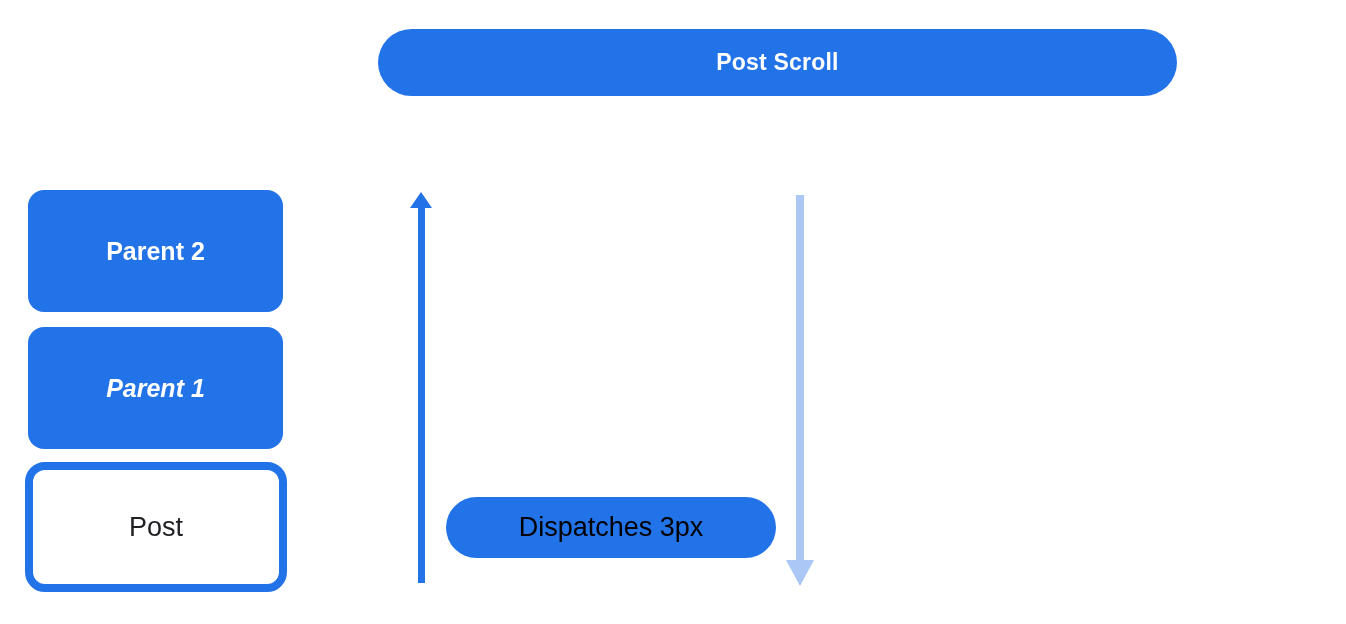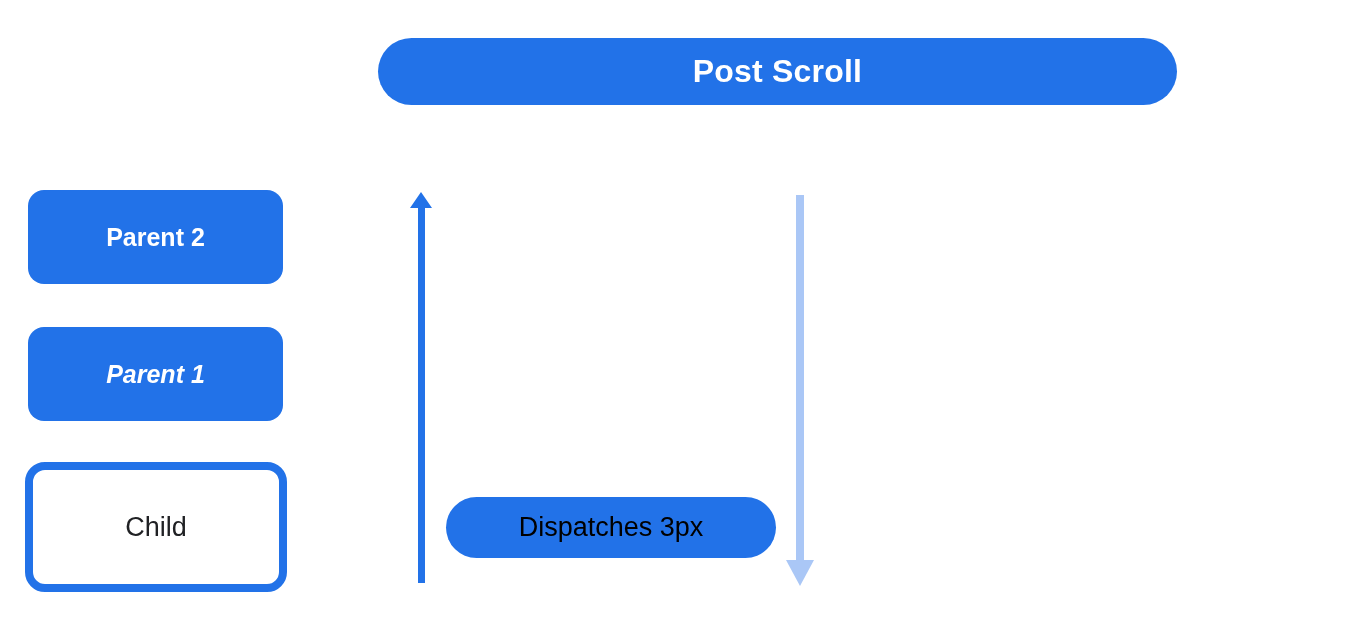--- a/index.html
+++ b/index.html
@@ -14,35 +14,35 @@
     width:1346px;height:624px;
     background:#ffffff;
     font-family:"Liberation Sans", sans-serif;
     position:relative;
     overflow:hidden;
   }
   .canvas{position:absolute;inset:0;}
 
   
   .banner{
-    position:absolute;left:378px;top:38px;width:799px;height:67px;
+    position:absolute;left:378px;top:29px;width:799px;height:67px;
     background:var(--primary-blue);
     border-radius:34px;
     display:flex;align-items:center;justify-content:center;
-    color:#ffffff;font-weight:bold;font-size:32px;letter-spacing:.2px;
+    color:#ffffff;font-weight:bold;font-size:23px;letter-spacing:.2px;
   }
 
   
   .box{
     position:absolute;
     display:flex;align-items:center;justify-content:center;
     font-size:25px;
   }
   .box.filled{
-    left:28px;width:255px;height:94px;
+    left:28px;width:255px;height:122px;
     background:var(--primary-blue);
     border-radius:16px;
     color:#ffffff;font-weight:bold;
   }
   .box.parent2{top:190px;}
   .box.parent1{top:327px;font-style:italic;}
   .box.outlined{
     left:25px;top:462px;width:262px;height:130px;
     background:#ffffff;
     border:8px solid var(--primary-blue);
@@ -96,21 +96,21 @@
 <body>
 
 <div class="canvas">
 
   <div class="banner">Post Scroll</div>
 
   <div class="box filled parent2">Parent 2</div>
 
   <div class="box filled parent1">Parent 1</div>
 
-  <div class="box outlined">Child</div>
+  <div class="box outlined">Post</div>
 
   <div class="arrow up-arrow">
     <div class="head"></div>
     <div class="shaft"></div>
   </div>
 
   <div class="arrow down-arrow">
     <div class="shaft"></div>
     <div class="head"></div>
   </div>

